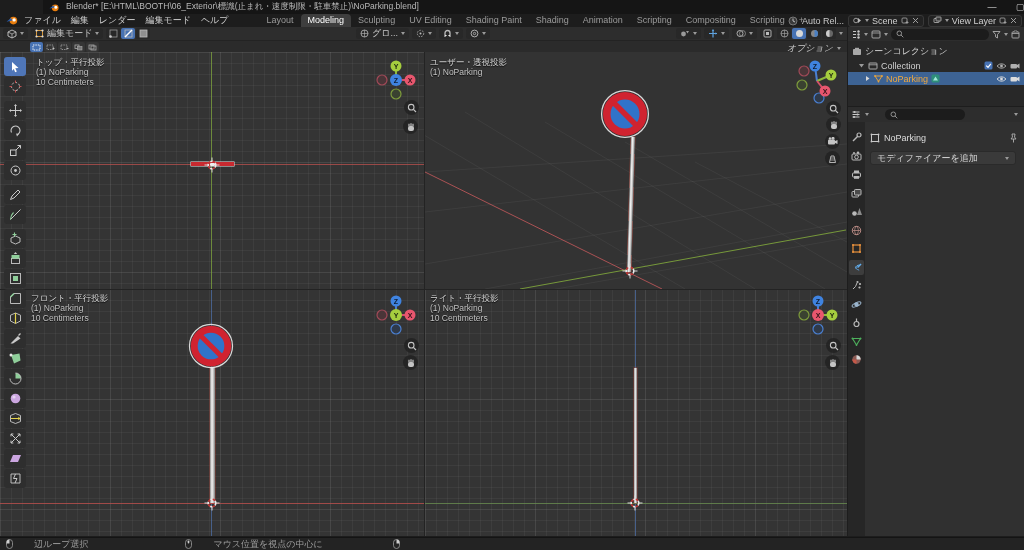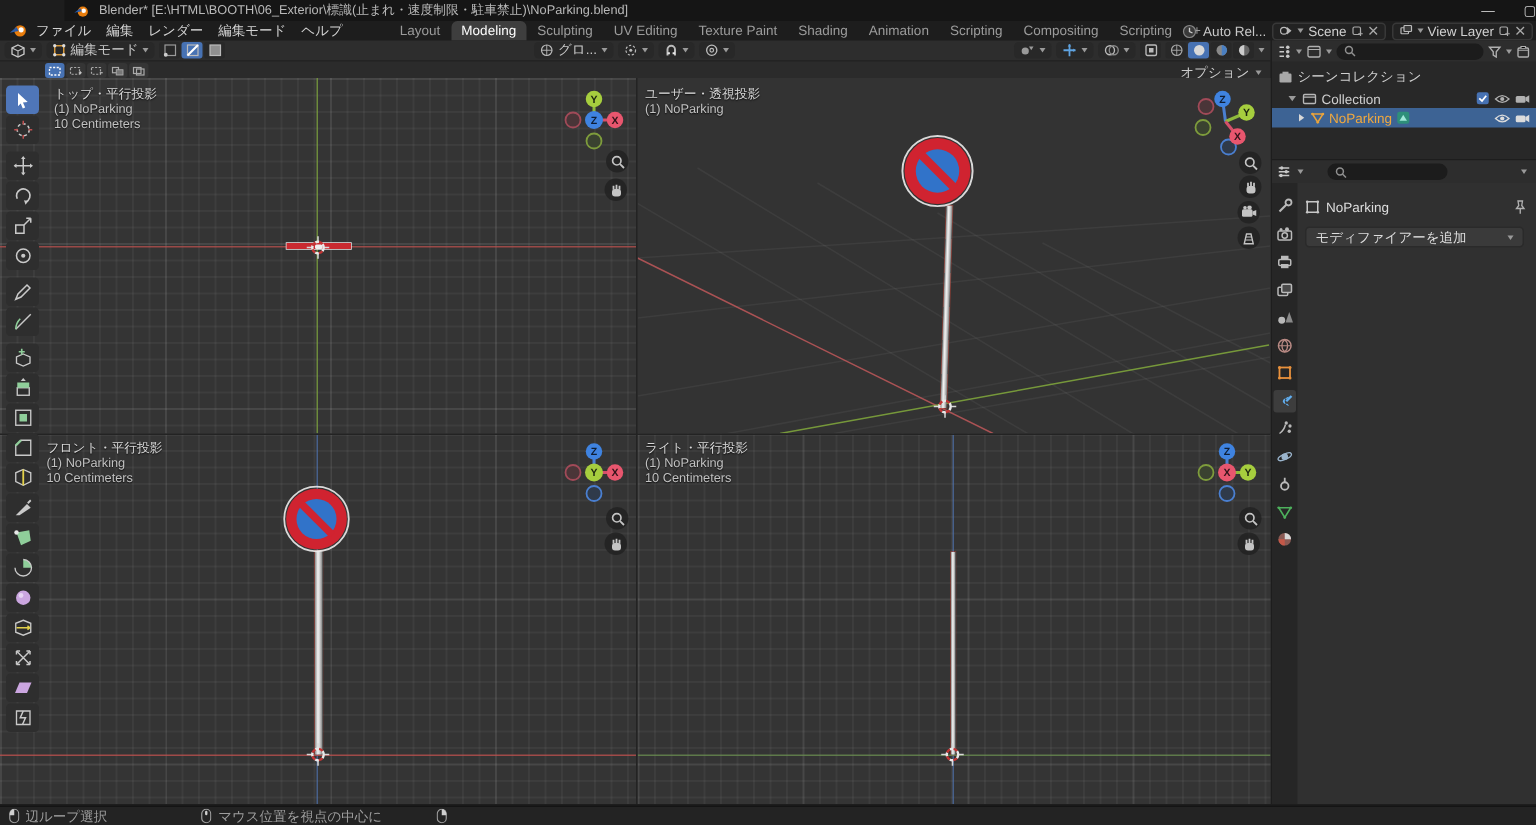--- a/index.html
+++ b/index.html
@@ -26,21 +26,21 @@
   .hdr-menu{padding:0 5px;color:#d2d2d2;margin-top:26px;}
   .drop{display:flex;align-items:center;gap:3px;background:#282828;border-radius:3px;height:11px;padding:0 4px;}
   .mini-btn{width:14px;height:11px;background:#282828;display:flex;align-items:center;justify-content:center;border-radius:2px;}
   .mini-btn.on{background:#4772b3;}
   #vh-right{position:absolute;right:4px;top:1px;display:flex;align-items:center;gap:3px;}
   
   #toolsettings{position:absolute;left:0;top:40px;width:847px;height:12px;background:#2b2b2b;border-top:1px solid #232323;}
   #ts-modes{position:absolute;left:30px;top:1px;display:flex;gap:1px;}
   #ts-modes .tsb{width:13px;height:10px;background:#353535;border-radius:2px;display:flex;align-items:center;justify-content:center;}
   #ts-modes .tsb.on{background:#4772b3;}
-  #ts-options{position:absolute;right:6px;top:1px;display:flex;align-items:center;gap:4px;color:#cccccc;}
+  #ts-options{position:absolute;right:6px;top:1px;display:flex;align-items:center;gap:4px;color:#cccccc;font-style:italic;}
   
   #viewport{position:absolute;left:0;top:52px;width:847px;height:484px;background:#343434;}
   .quad{position:absolute;overflow:hidden;background-color:#343434;
     background-image:
       linear-gradient(rgba(255,255,255,0.05) 1px,transparent 1px),
       linear-gradient(90deg,rgba(255,255,255,0.05) 1px,transparent 1px),
       linear-gradient(rgba(255,255,255,0.045) 1px,transparent 1px),
       linear-gradient(90deg,rgba(255,255,255,0.045) 1px,transparent 1px);
     background-size:110px 110px,110px 110px,11px 11px,11px 11px;}
   .quad.persp{background-image:none;background-color:#333333;}
@@ -67,21 +67,21 @@
   #properties{position:absolute;left:848px;top:107px;width:176px;height:429px;background:#303030;}
   #pr-header{position:absolute;left:0;top:0;width:176px;height:15px;background:#2d2d2d;display:flex;align-items:center;gap:4px;padding:0 3px;}
   #pr-tabs{position:absolute;left:0;top:15px;width:17px;height:414px;background:#262626;}
   .ptab{position:absolute;left:1px;width:15px;height:15px;display:flex;align-items:center;justify-content:center;border-radius:2px;}
   .ptab.active{background:#3d3d3d;}
   #pr-crumb{position:absolute;left:22px;top:26px;display:flex;align-items:center;gap:4px;color:#dddddd;}
   #pr-pin{position:absolute;right:6px;top:26px;}
   .bigbtn{position:absolute;left:22px;top:44px;width:146px;height:14px;background:#3a3a3a;border:1px solid #2a2a2a;border-radius:3px;display:flex;align-items:center;padding:0 6px;color:#dddddd;}
   .bigbtn .crt{margin-left:auto;}
   
-  #statusbar{position:absolute;left:0;top:537px;width:1024px;height:13px;background:#232323;border-top:1px solid #141414;display:flex;align-items:center;color:#9e9e9e;padding:0 6px;gap:4px;}
+  #statusbar{position:absolute;left:0;top:537px;width:1024px;height:13px;background:#232323;border-top:1px solid #141414;display:flex;align-items:center;color:#9e9e9e;padding:0 6px;gap:21px;}
   #sb-right{margin-left:auto;color:#8f8f8f;white-space:nowrap;}
   .sign-svg{position:absolute;}
   .cursor3d{position:absolute;width:16px;height:16px;}
 </style>
 </head>
 <body>
 
 <div id="titlebar">
   <svg width="11" height="11" viewBox="0 0 11 11">
       <circle cx="6.2" cy="5.8" r="3.4" fill="#e87d0d"></circle>
@@ -105,21 +105,21 @@
   <span class="menu-item">ファイル</span>
   <span class="menu-item">編集</span>
   <span class="menu-item">レンダー</span>
   <span class="menu-item">編集モード</span>
   <span class="menu-item">ヘルプ</span>
   <div class="ws-tabs">
     <span class="ws-tab">Layout</span>
     <span class="ws-tab active">Modeling</span>
     <span class="ws-tab">Sculpting</span>
     <span class="ws-tab">UV Editing</span>
-    <span class="ws-tab">Texture Paint</span>
+    <span class="ws-tab">Shading Paint</span>
     <span class="ws-tab">Shading</span>
     <span class="ws-tab">Animation</span>
     <span class="ws-tab">Scripting</span>
     <span class="ws-tab">Compositing</span>
     <span class="ws-tab">Scripting</span>
     <span class="ws-tab">+</span>
   </div>
   <div id="mb-right">
     <svg width="10" height="10" viewBox="0 0 10 10">
         <circle cx="5" cy="5" r="4" fill="#3a3a3a" stroke="#888" stroke-width="0.8"></circle>

